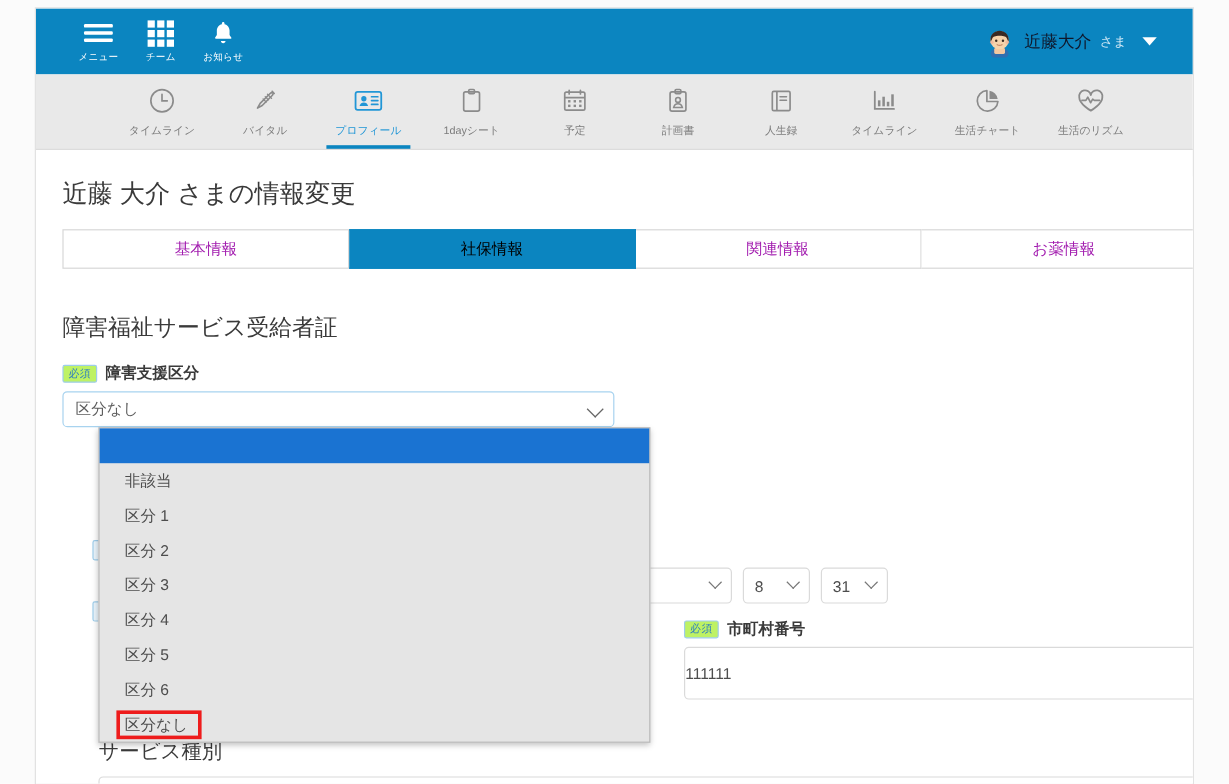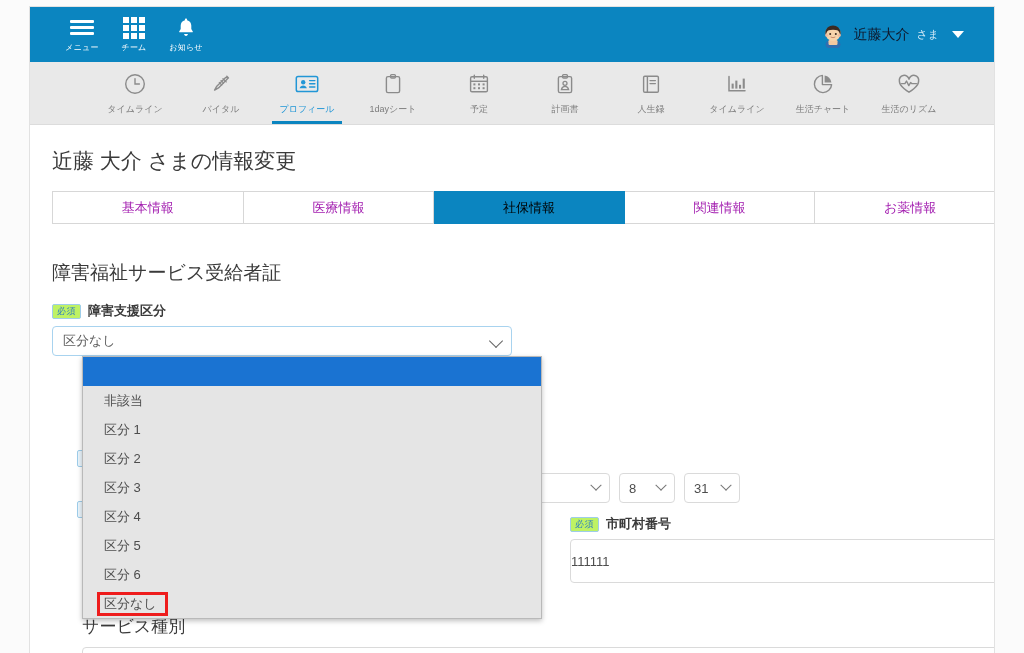--- a/index.html
+++ b/index.html
@@ -567,21 +567,20 @@
         <span class="nav-lbl">生活のリズム</span>
       </div>
     </div>
 
     <div id="content">
 
       <h1 id="page-title">近藤 大介 さまの情報変更</h1>
 
       <div id="tabs">
         <div class="tab">基本情報</div>
-        <div class="tab">医療情報</div>
         <div class="tab active">社保情報</div>
         <div class="tab">関連情報</div>
         <div class="tab">お薬情報</div>
       </div>
 
       <h2 id="section-title">障害福祉サービス受給者証</h2>
 
       <div class="field-label-row">
         <span class="badge-required">必須</span>
         <span class="field-label">障害支援区分</span>

